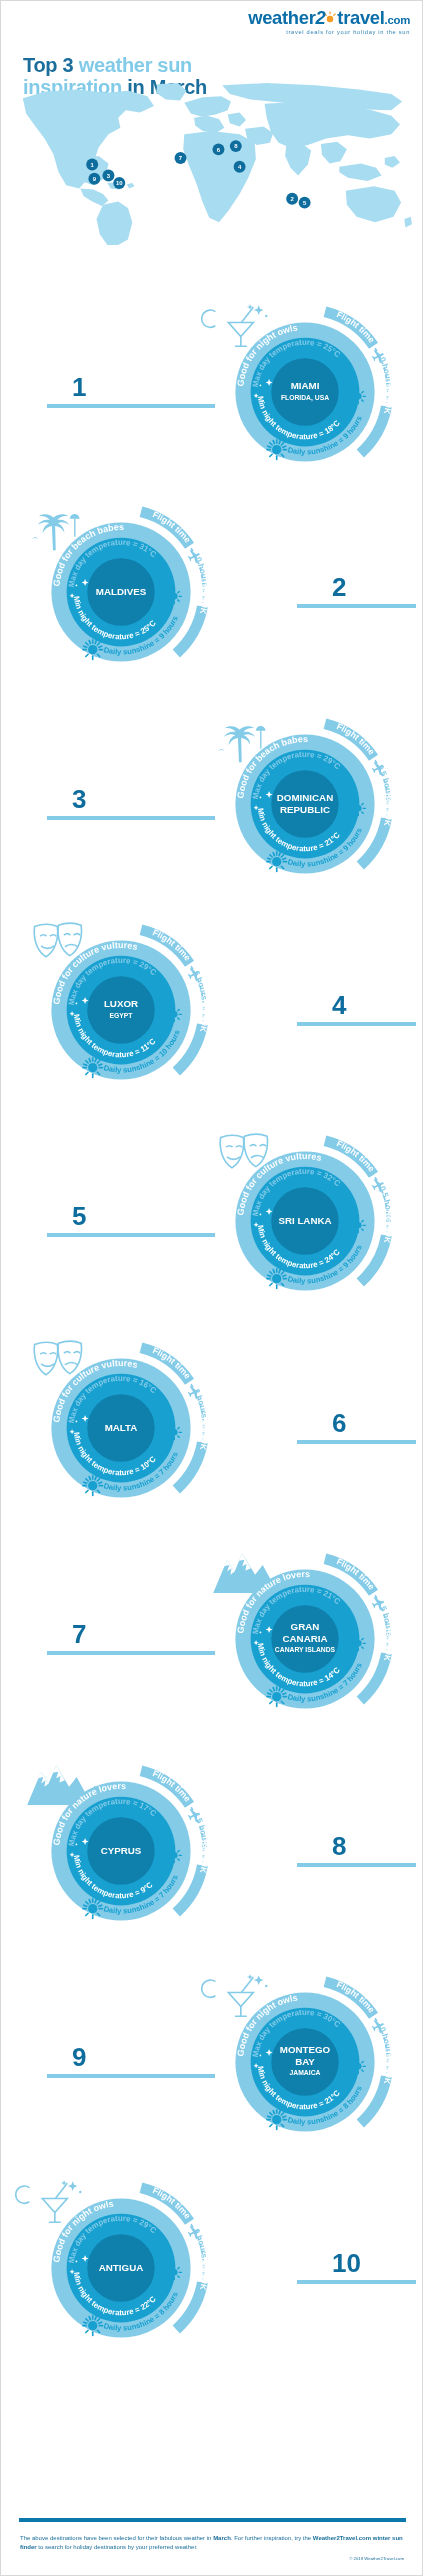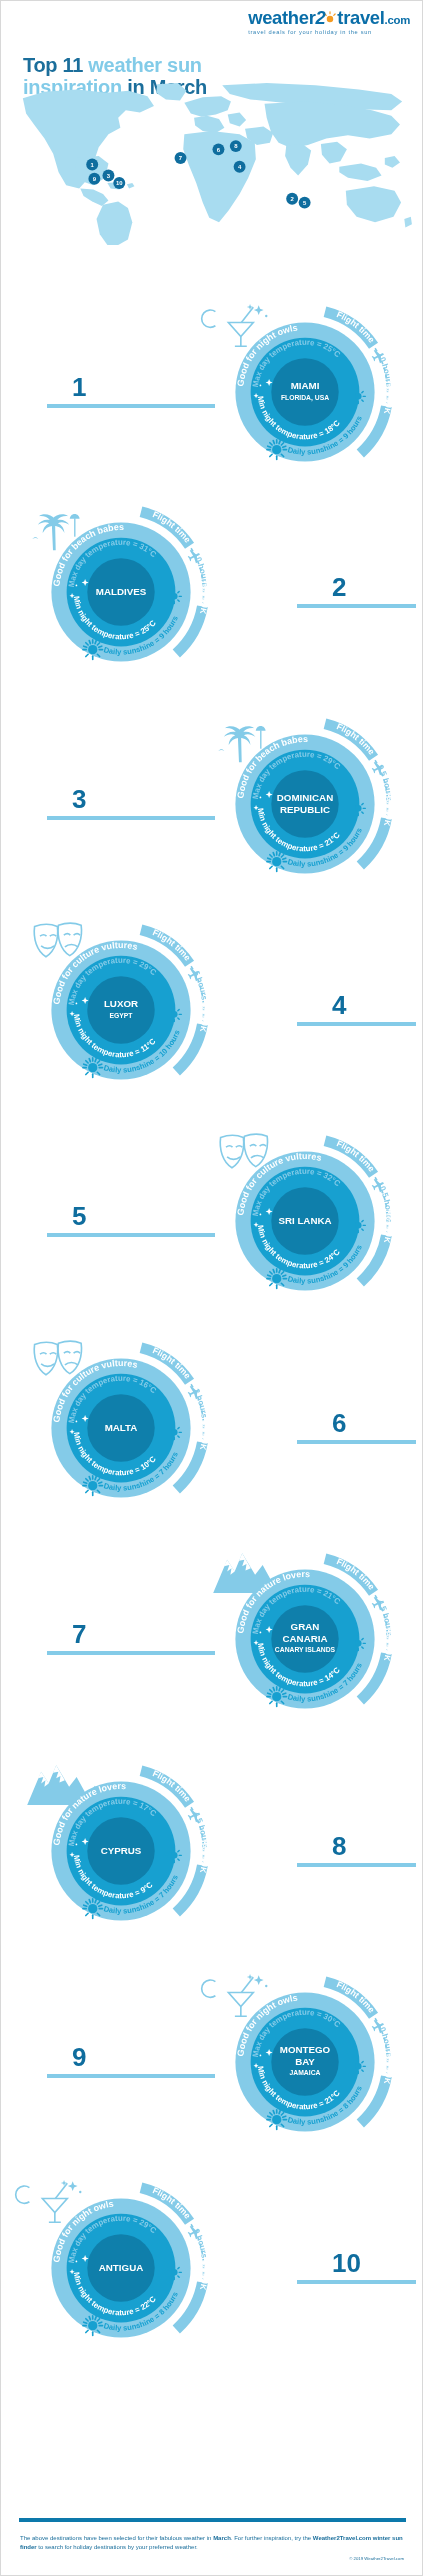--- a/index.html
+++ b/index.html
@@ -14,20 +14,21 @@
     height: 2576px;
     background: #ffffff;
     border: 0.5px solid #d8d8d8;
     overflow: hidden;
   }
 
   
   #logo-block {
     position: absolute;
     top: 7.6px; right: 12px;
+    text-align: right;
   }
   .logo-line1 {
     font-size: 18.4px;
     font-weight: bold;
     color: #0a6ea8;
     letter-spacing: -0.3px;
     line-height: 1.0;
     white-space: nowrap;
   }
   .logo-line1 .plane { color:#0a6ea8; font-style: italic; position: relative; }
@@ -168,21 +169,21 @@
           <line x1="13" y1="1.5" x2="13" y2="5"></line>
           <line x1="3.5" y1="5.5" x2="6" y2="8"></line>
           <line x1="22.5" y1="5.5" x2="20" y2="8"></line>
         </g>
       </svg><span>travel</span><span class="logo-com">.com</span>
     </div>
     <div class="logo-tag">travel deals for your holiday in the sun</div>
   </div>
 
   <div id="title">
-    <span class="dark">Top 11</span>
+    <span class="dark">Top 3</span>
     <span>weather sun</span><br>
     <span>inspiration</span>
     <span class="dark">in March</span>
   </div>
 
   <div id="map-wrap">
     <svg viewBox="0 0 740 300" preserveAspectRatio="none">
       <g fill="#a8dcf0">
 
         <path d="M20,30 L60,18 L120,14 L175,20 L215,16 L250,26 L262,44 L236,56 L210,52 L196,66 L200,84

